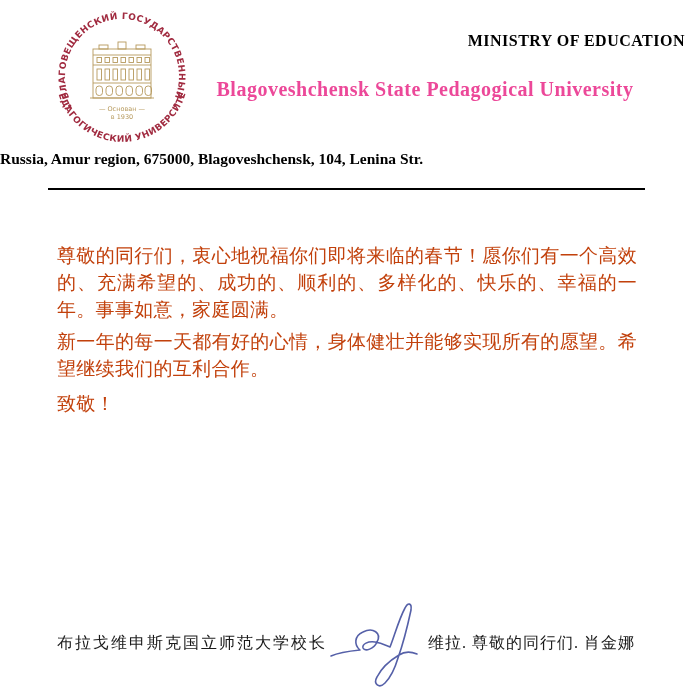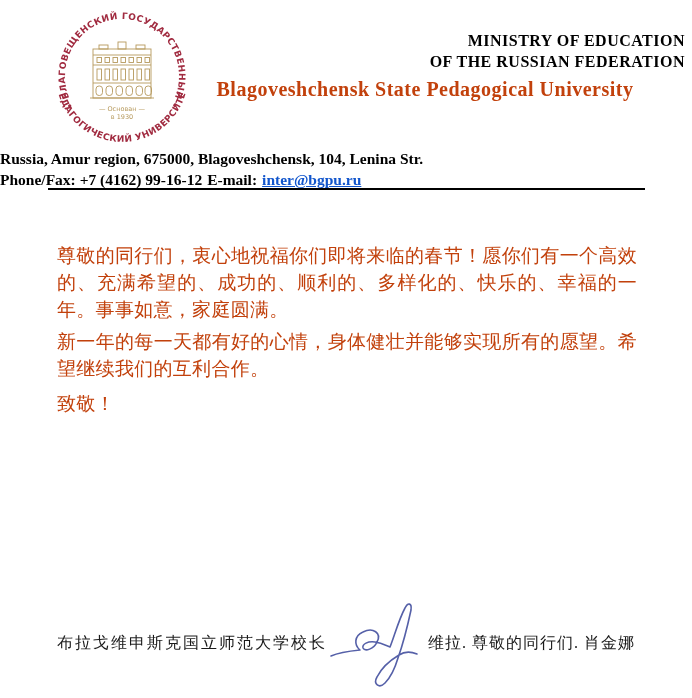--- a/index.html
+++ b/index.html
@@ -18,21 +18,21 @@
 
   
   .ministry {
     position: absolute; left: 165px; top: 30px; width: 520px;
     text-align: right; font-weight: bold; font-size: 16px; line-height: 21px;
     color: #000000; letter-spacing: 0.5px;
   }
   .univ-name {
     position: absolute; left: 165px; top: 76px; width: 520px;
     text-align: center; font-weight: bold; font-size: 20px; line-height: 26px;
-    color: #c2410c; letter-spacing: 0.5px;
+    color: #ec4899; letter-spacing: 0.5px;
   }
 
   
   .contact {
     position: absolute; left: 0; top: 148px; width: 692px;
     text-align: left; font-weight: bold; font-size: 15.5px; line-height: 21px;
     color: #000000;
   }
   .contact .gap { display: inline-block; width: 5px; }
   .email-link { color: #1155CC; text-decoration: underline; cursor: pointer; }
@@ -109,30 +109,26 @@
       <rect x="100" y="78" width="6.5" height="9.5" rx="3"></rect>
       <rect x="109" y="78" width="6.5" height="9.5" rx="3"></rect>
     </g>
 
     <text x="86" y="103" text-anchor="middle" font-family="'DejaVu Sans', sans-serif" font-size="6.5" fill="#B6995C">— Основан —</text>
     <text x="86" y="111" text-anchor="middle" font-family="'DejaVu Sans', sans-serif" font-size="6.5" fill="#B6995C">в 1930</text>
   </svg>
 
   <div class="ministry">
     <div>MINISTRY OF EDUCATION</div>
-    <div>OF THE RUSSIAN FEDERATION</div>
   </div>
 
   <div class="univ-name">Blagoveshchensk State Pedagogical University</div>
 
   <div class="contact">
     <div>Russia, Amur region, 675000, Blagoveshchensk, 104, Lenina Str.</div>
-    <div>
-      <span>Phone/Fax: +7 (4162) 99-16-12</span><span class="gap"></span><span>E-mail:</span><span class="gap"></span><a class="email-link">inter@bgpu.ru</a>
-    </div>
   </div>
 
   <div class="rule"></div>
 
   <div class="letter-body">
     <p>尊敬的同行们，衷心地祝福你们即将来临的春节！愿你们有一个高效的、充满希望的、成功的、顺利的、多样化的、快乐的、幸福的一年。事事如意，家庭圆满。</p>
     <p>新一年的每一天都有好的心情，身体健壮并能够实现所有的愿望。希望继续我们的互利合作。</p>
     <p class="salute">致敬！</p>
   </div>
 

